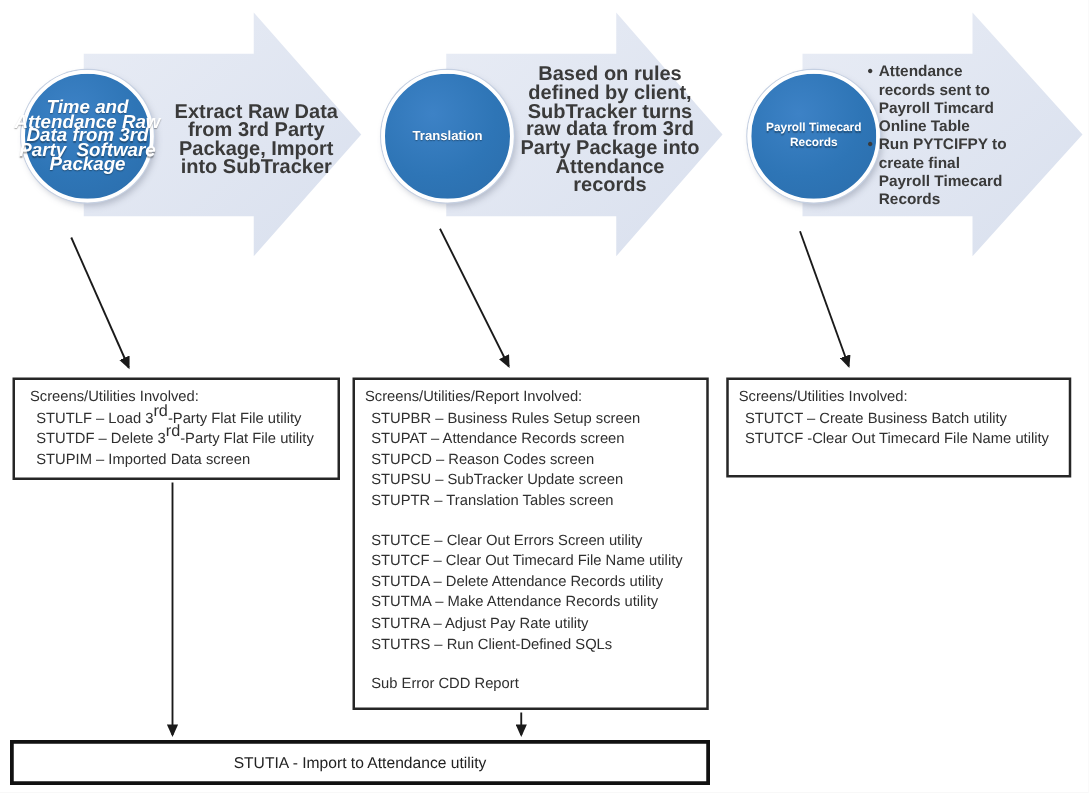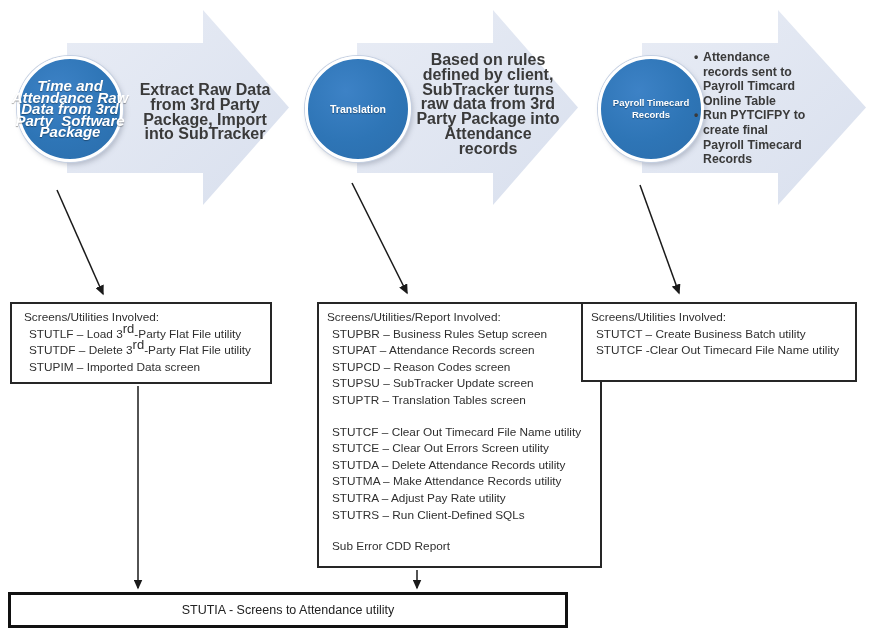--- a/index.html
+++ b/index.html
@@ -37,21 +37,21 @@
   .bullet-row{display:flex;font-size:12.3px;line-height:14.6px;font-weight:bold;}
   .bullet-glyph{width:9px;flex:0 0 9px;}
   .bullet-text{white-space:pre;}
 
   
   .box{
     position:absolute;background:#fff;border:2px solid #262626;box-sizing:border-box;
     color:#2f2f2f;font-size:11.8px;
   }
   .box-left  {left:10px; top:302px;width:262px;height:82px; padding:5px 6px 0 12px;}
-  .box-middle{left:282px;top:302px;width:285px;height:266px;padding:5px 6px 0 8px;margin-left:35px;}
+  .box-middle{left:282px;top:302px;width:285px;height:266px;padding:5px 6px 0 8px;}
   .box-right {left:581px;top:302px;width:276px;height:80px; padding:5px 6px 0 8px;}
   .box-header{font-weight:normal;line-height:16.6px;white-space:nowrap;}
   .box-item{line-height:16.6px;padding-left:5px;white-space:nowrap;}
   .box-item sup{font-size:13px;line-height:0;}
   .group-gap{margin-top:15px;}
 
   .box-bottom{
     left:8px;top:592px;width:560px;height:36px;border:3px solid #111;
     display:flex;align-items:center;justify-content:center;
     font-size:12.5px;color:#222;
@@ -134,37 +134,37 @@
   <div class="box box-middle">
     <div class="box-header">Screens/Utilities/Report Involved:</div>
     <div>
         <div class="box-item">STUPBR – Business Rules Setup screen</div>
         <div class="box-item">STUPAT – Attendance Records screen</div>
         <div class="box-item">STUPCD – Reason Codes screen</div>
         <div class="box-item">STUPSU – SubTracker Update screen</div>
         <div class="box-item">STUPTR – Translation Tables screen</div>
       </div>
     <div class="group-gap">
+        <div class="box-item">STUTCE – Clear Out Errors Screen utility</div>
         <div class="box-item">STUTCF – Clear Out Timecard File Name utility</div>
-        <div class="box-item">STUTCE – Clear Out Errors Screen utility</div>
         <div class="box-item">STUTDA – Delete Attendance Records utility</div>
         <div class="box-item">STUTMA – Make Attendance Records utility</div>
         <div class="box-item">STUTRA – Adjust Pay Rate utility</div>
         <div class="box-item">STUTRS – Run Client-Defined SQLs</div>
       </div>
     <div class="group-gap">
         <div class="box-item">Sub Error CDD Report</div>
       </div>
   </div>
 
   <div class="box box-right">
     <div class="box-header">Screens/Utilities Involved:</div>
     <div>
         <div class="box-item">STUTCT – Create Business Batch utility</div>
         <div class="box-item">STUTCF -Clear Out Timecard File Name utility</div>
       </div>
   </div>
 
   <div class="box box-bottom">
-    <span>STUTIA - Screens to Attendance utility</span>
+    <span>STUTIA - Import to Attendance utility</span>
   </div>
 
 </div>
 
 </body></html>

